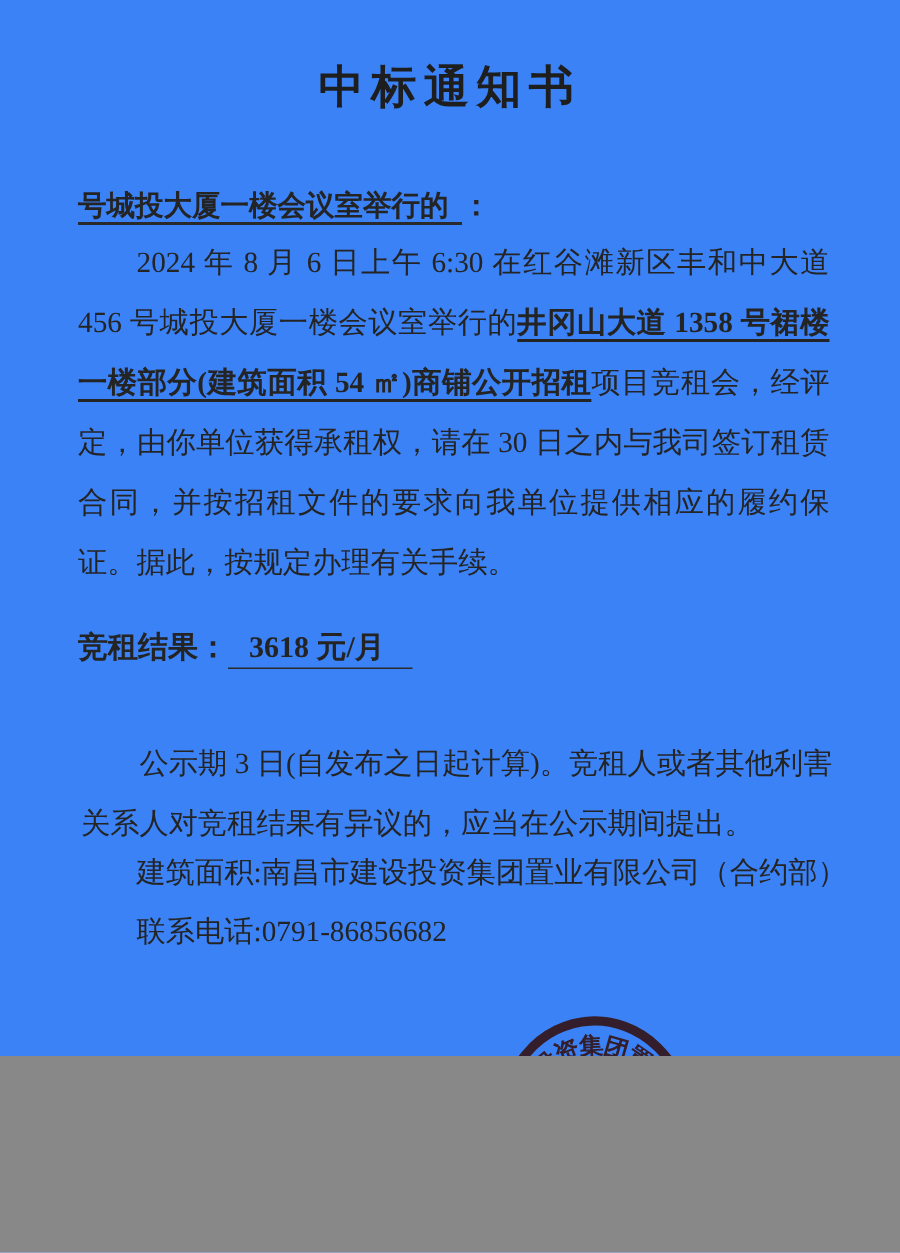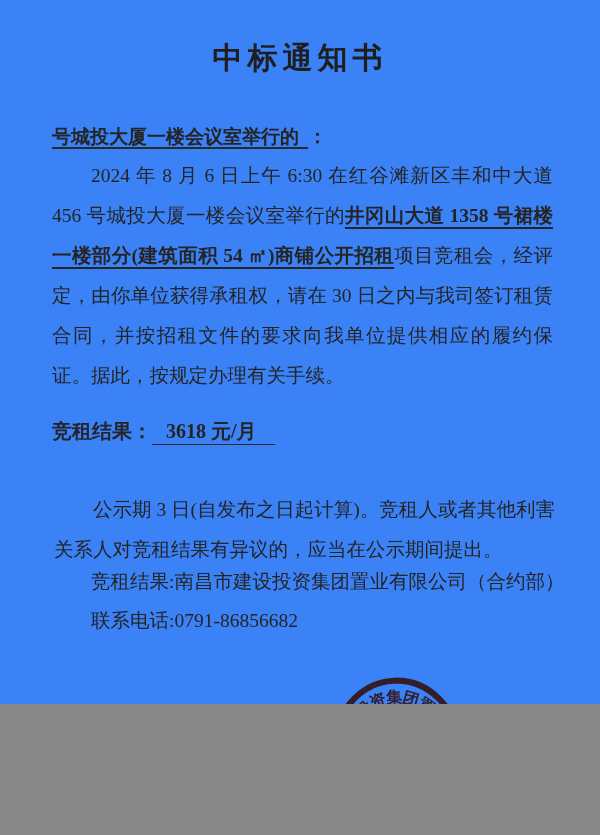--- a/index.html
+++ b/index.html
@@ -60,21 +60,21 @@
   <p class="body-para">
     <span>2024 年 8 月 6 日上午 6:30 在红谷滩新区丰和中大道 456 号城投大厦一楼会议室举行的</span><span class="u-bold">井冈山大道 1358 号裙楼一楼部分(建筑面积 54 ㎡)商铺公开招租</span><span>项目竞租会，经评定，由你单位获得承租权，请在 30 日之内与我司签订租赁合同，并按招租文件的要求向我单位提供相应的履约保证。据此，按规定办理有关手续。</span>
   </p>
 
   <div class="result-line">
     <span>竞租结果：</span><span class="result-value">3618 元/月</span>
   </div>
 
   <p class="publicity-para">公示期 3 日(自发布之日起计算)。竞租人或者其他利害关系人对竞租结果有异议的，应当在公示期间提出。</p>
 
-  <div class="supervisor-line">竞租结果:南昌市建设投资集团置业有限公司（合约部）</div>
+  <div class="supervisor-line">建筑面积:南昌市建设投资集团置业有限公司（合约部）</div>
 
   <div class="phone-line">联系电话:0791-86856682</div>
 
   <div class="lessor-line">招租人：南昌市建设投资集团置业有限公司</div>
 
   <div class="date-line">2024 年 8 月 6 日</div>
 
   <svg class="seal" viewBox="0 0 160 170" xmlns="http://www.w3.org/2000/svg">
     <ellipse cx="80" cy="85" rx="71" ry="77" fill="none" stroke-width="7" stroke="#dd2b1c"></ellipse>
     <polygon points="80,56 86.2,73.5 104.7,74 90,85.2 95.3,103 80,92.5 64.7,103 70,85.2 55.3,74 73.8,73.5" transform="rotate(-10 80 82)" fill="#dd2b1c"></polygon>

